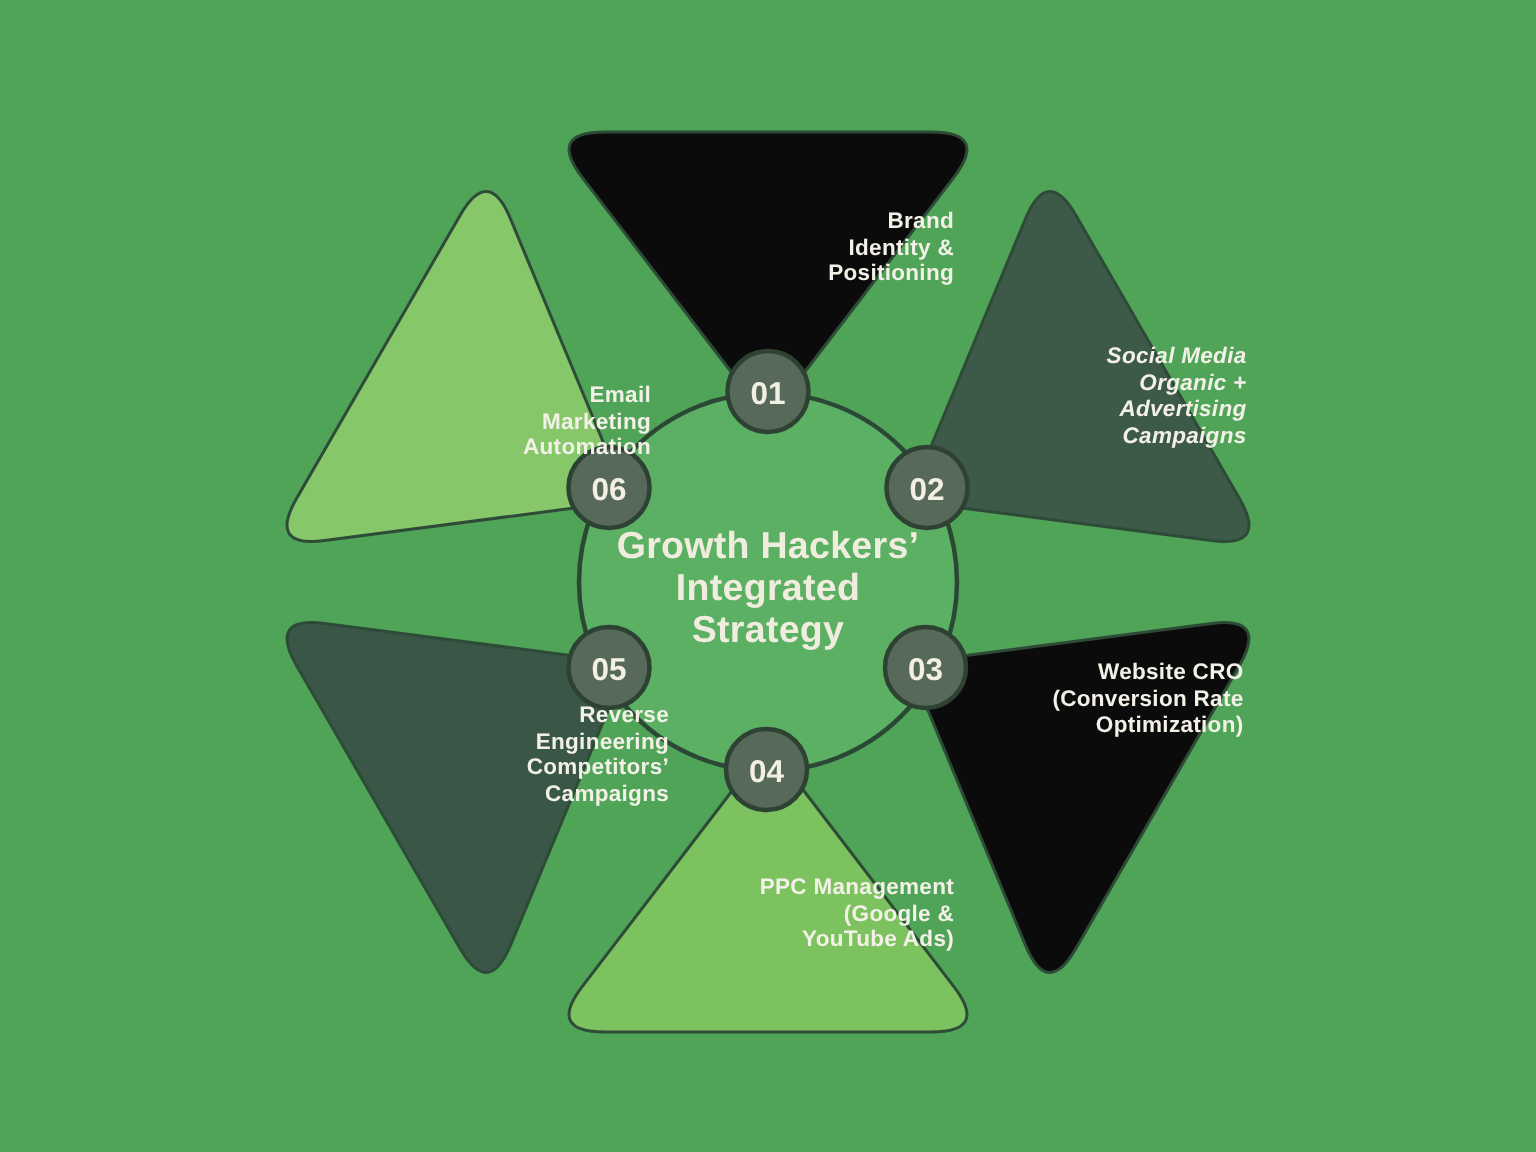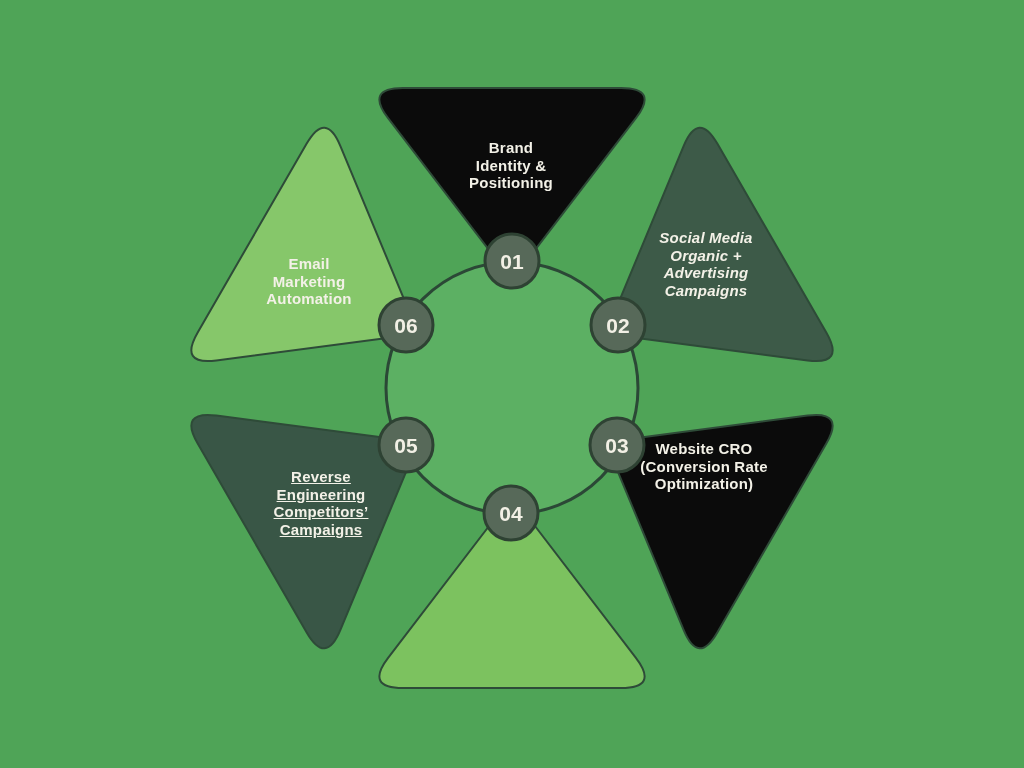--- a/index.html
+++ b/index.html
@@ -32,21 +32,21 @@
     font-family: "Liberation Sans", sans-serif;
     font-weight: bold;
     font-size: 21px;
     fill: #F2F0E5;
     text-anchor: middle;
   }
   .label {
     position: absolute;
     transform: translate(-50%, -50%);
     width: 250px;
-    text-align: center;
+    text-align: right;
     color: #F3F1E7;
     font-weight: bold;
     font-size: 15px;
     line-height: 17.5px;
     white-space: pre-line;
     letter-spacing: 0.2px;
   }
   .center-title {
     position: absolute;
     left: 512px; top: 392px;
@@ -108,22 +108,28 @@
   <div class="label" style="left:511px; top:165px;">Brand
 Identity &amp;
 Positioning</div>
   <div class="label" style="left:706px; top:264px;font-style:italic;">Social Media
 Organic +
 Advertising
 Campaigns</div>
   <div class="label" style="left:704px; top:466px;">Website CRO
 (Conversion Rate
 Optimization)</div>
-  <div class="label" style="left:321px; top:503px;text-decoration:underline;">Reverse
+  <div class="label" style="left:511px; top:609px;">PPC Management
+(Google &amp;
+YouTube Ads)</div>
+  <div class="label" style="left:321px; top:503px;">Reverse
 Engineering
 Competitors’
 Campaigns</div>
   <div class="label" style="left:309px; top:281px;">Email
 Marketing
 Automation</div>
 
+  <div class="center-title">Growth Hackers’
+Integrated
+Strategy</div>
 
 </div>
 
 </body></html>

